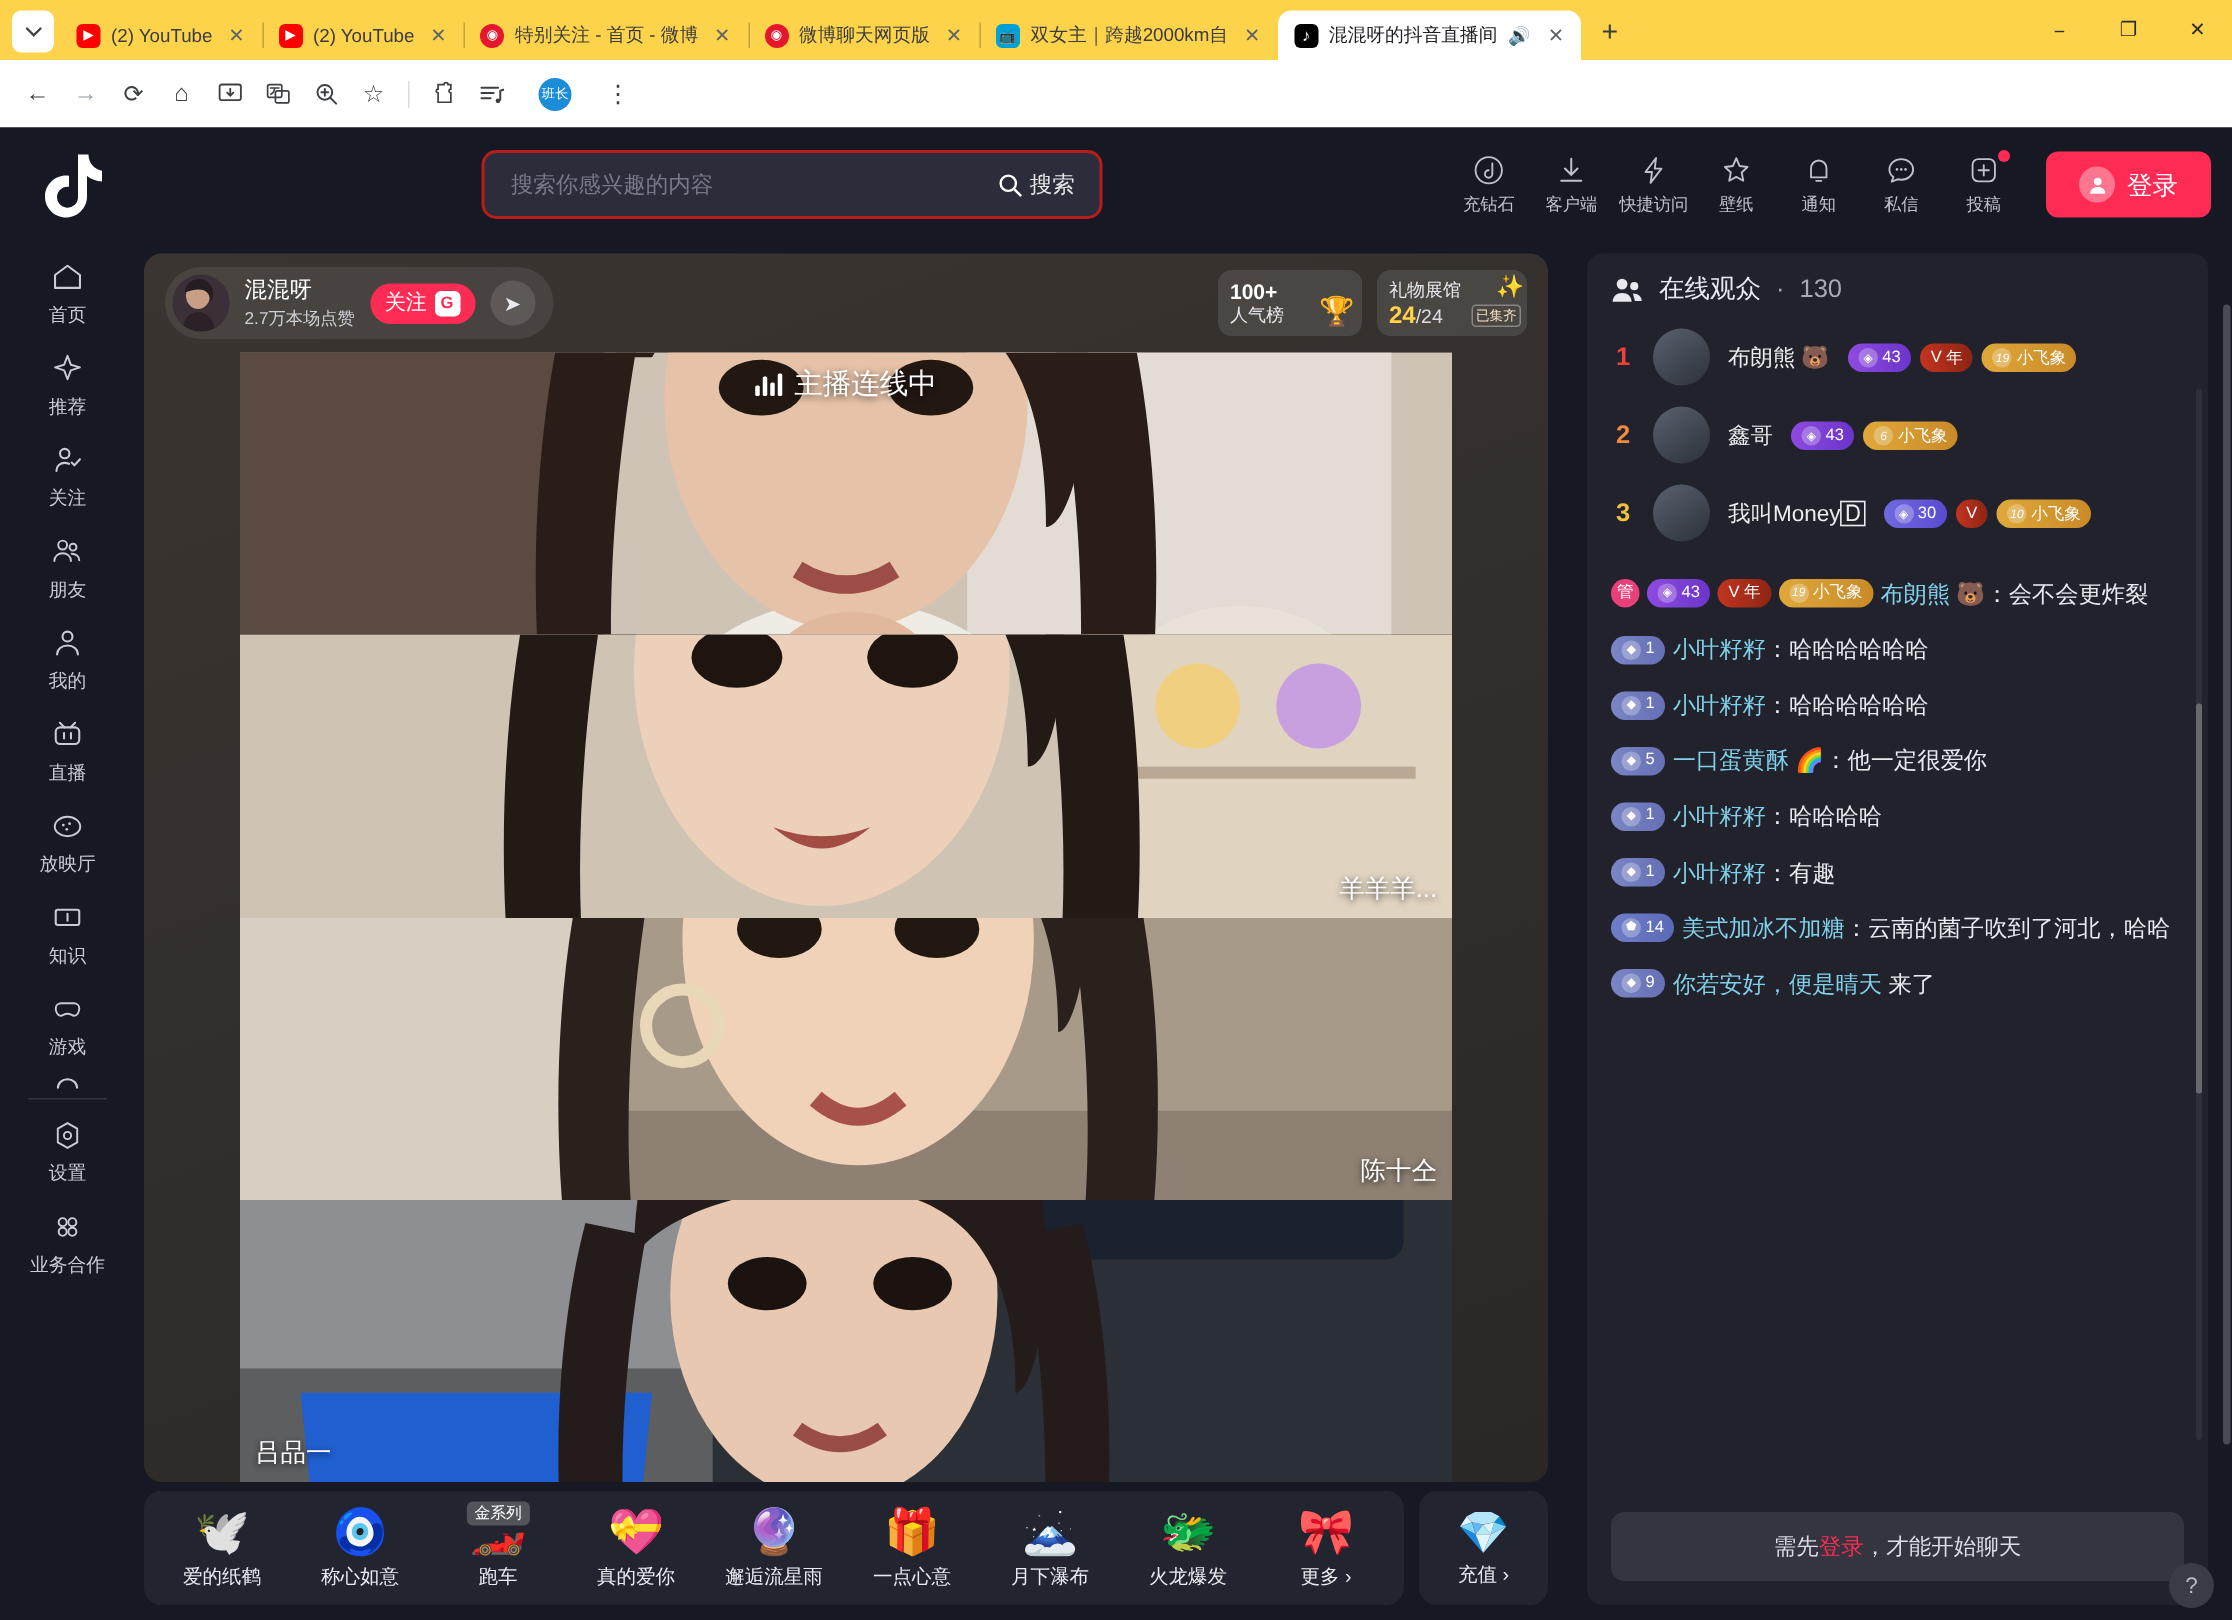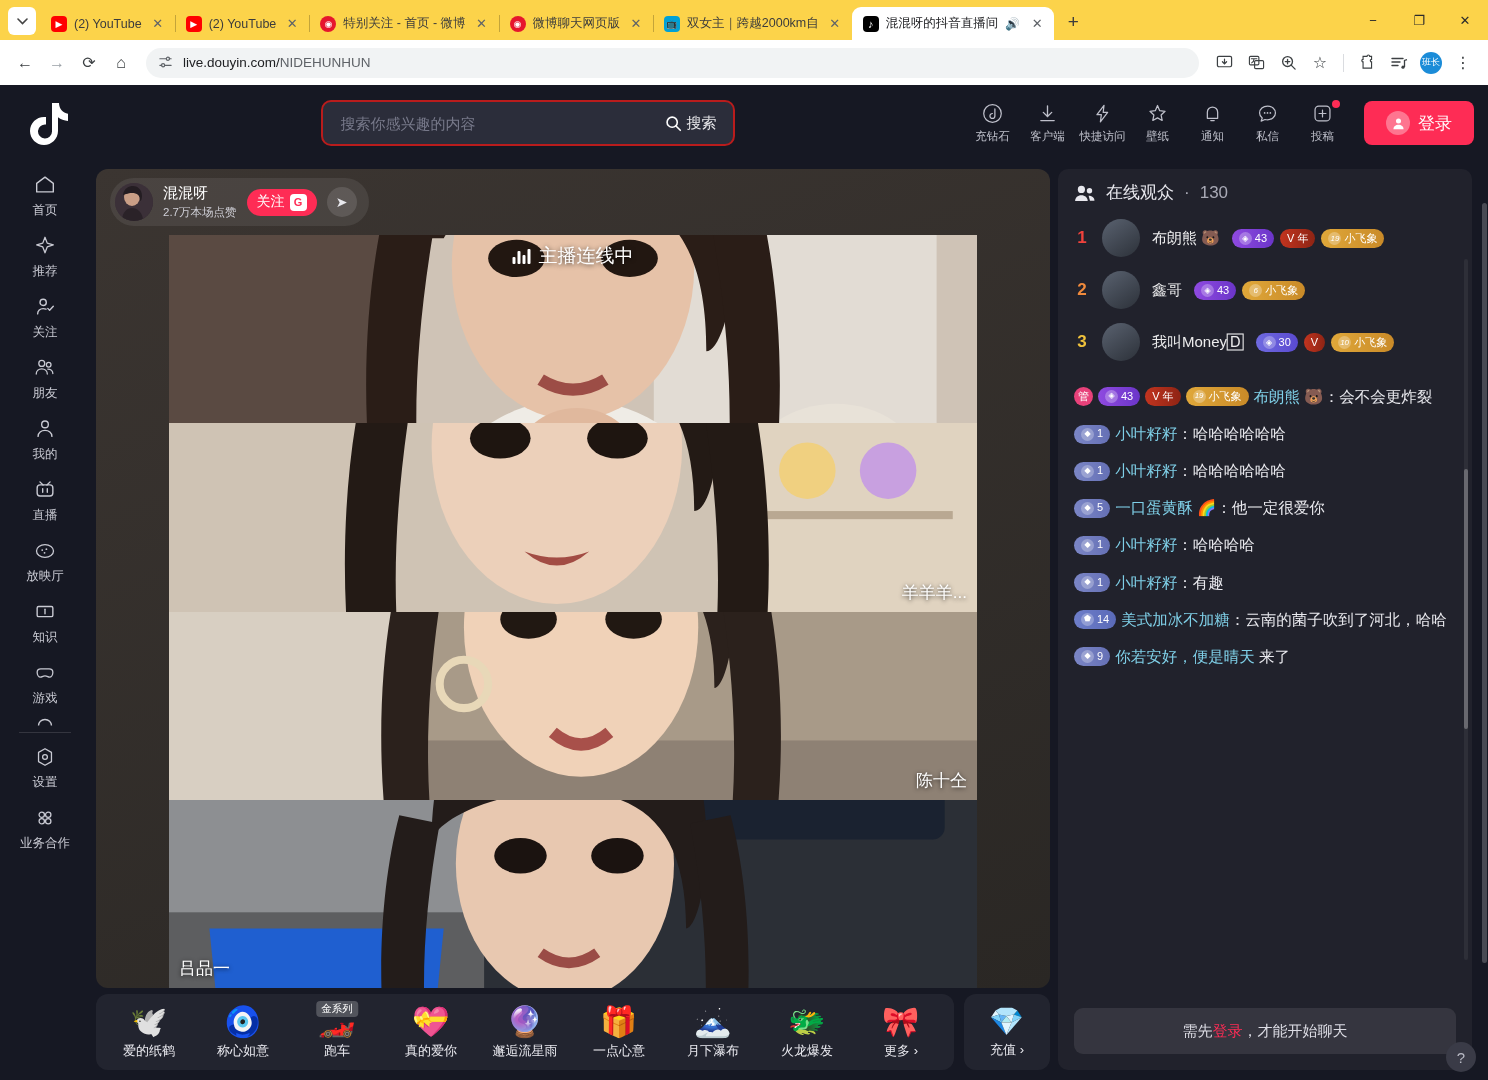--- a/index.html
+++ b/index.html
@@ -56,21 +56,21 @@
   .tbtn.dim { color: #9aa0a6; }
   .omnibox {
     flex: 1; height: 30px; background: #f1f3f4; border-radius: 16px;
     display: flex; align-items: center; padding: 0 12px; margin: 0 8px; gap: 10px;
     min-width: 0;
   }
   .omni-url { font-size: 13.5px; color: #5f6368; white-space: nowrap; overflow: hidden; }
   .omni-url b { color: #202124; font-weight: 400; }
   .tb-right { display:flex; align-items:center; gap: 2px; }
   .ext-badge { width: 22px; height: 22px; border-radius: 50%; background: #1b8cd8; color:#fff;
-    font-size: 9px; display:flex; align-items:center; justify-content:center; margin: 0 4px; }
+    font-size: 9px; display:flex; align-items:center; justify-content:center; margin: 0 14px; }
   .vsep { width: 1px; height: 18px; background: #dadce0; margin: 0 6px; }
 
   
   .page { flex: 1; background: #161823; display: flex; flex-direction: column; min-height: 0; position: relative; }
 
   .dy-header { height: 76px; display: flex; align-items: center; padding: 0 14px 0 0; flex: 0 0 76px; }
   .dy-logo { width: 90px; display:flex; align-items:center; justify-content:center; flex: 0 0 90px; }
   .search-wrap { flex: 1; display: flex; justify-content: center; }
   .searchbox {
     width: 414px; height: 46px; background: #2f3murky; background: #2b2d3a;
@@ -100,21 +100,21 @@
   
   .sidebar { width: 90px; flex: 0 0 90px; display:flex; flex-direction:column;
     align-items:center; padding-top: 4px; overflow: hidden; position: relative; }
   .nav-item { width: 90px; padding: 7px 0 7px; display:flex; flex-direction:column;
     align-items:center; gap: 4px; color: #c9cad3; font-size: 12.5px; }
   .nav-item .ic { height: 26px; display:flex; align-items:center; justify-content:center; }
   .nav-div { width: 52px; height:1px; background: rgba(255,255,255,.13); margin: 6px 0 4px; }
   .nav-clip { height: 12px; overflow: hidden; width: 90px; display:flex; justify-content:center; }
 
   
-  .main { flex: 1; display: flex; min-width: 0; padding: 0 16px 0 6px; gap: 8px; }
+  .main { flex: 1; display: flex; min-width: 0; padding: 0 16px 0 6px; gap: 26px; }
   .stage { flex: 1; min-width: 0; display: flex; flex-direction: column; padding-top: 8px; }
   .stage-card {
     position: relative; border-radius: 12px; overflow: hidden;
     background: linear-gradient(160deg,#3b3531,#2a2724);
     flex: 1; display: flex; flex-direction: column;
   }
   .stage-top { position: relative; height: 66px; flex: 0 0 66px;
     display:flex; align-items:center; padding: 0 14px; }
   .anchor-pill { display:flex; align-items:center; gap: 10px; background: rgba(255,255,255,.08);
     border-radius: 26px; padding: 5px 12px 5px 5px; }
@@ -285,30 +285,20 @@
       <div class="winbtn">❐</div>
       <div class="winbtn">✕</div>
     </div>
   </div>
 
   <div class="toolbar">
     <div class="tbtn">←</div>
     <div class="tbtn dim">→</div>
     <div class="tbtn">⟳</div>
     <div class="tbtn">⌂</div>
-    <div class="omnibox">
-      <span>
-        <svg width="15" height="15" viewBox="0 0 16 16">
-            <path d="M2 4h7M12 4h2M2 11h2M7 11h7" stroke="#5f6368" stroke-width="1.3" stroke-linecap="round"></path>
-            <circle cx="10.6" cy="4" r="1.7" stroke="#5f6368" stroke-width="1.3" fill="none"></circle>
-            <circle cx="5.4" cy="11" r="1.7" stroke="#5f6368" stroke-width="1.3" fill="none"></circle>
-          </svg>
-      </span>
-      <span class="omni-url"><b>live.douyin.com/</b><span>NIDEHUNHUN</span></span>
-    </div>
     <div class="tb-right">
       <div class="tbtn">
         <svg width="17" height="17" viewBox="0 0 18 18">
             <rect x="1.5" y="2.5" width="15" height="11" rx="1.5" stroke="#3c4043" stroke-width="1.3" fill="none"></rect>
             <path d="M9 5.5v4.5M6.8 8.2L9 10.4l2.2-2.2" stroke="#3c4043" stroke-width="1.3" fill="none" stroke-linecap="round"></path>
           </svg>
       </div>
       <div class="tbtn">
         <svg width="17" height="17" viewBox="0 0 18 18">
             <rect x="1.5" y="2.5" width="10" height="9" rx="1.2" stroke="#3c4043" stroke-width="1.2" fill="none"></rect>
@@ -572,20 +562,33 @@
                   <span class="anchor-name">混混呀</span>
                   <span class="anchor-sub">2.7万本场点赞</span>
                 </div>
                 <div class="follow-btn">
                   <span>关注</span>
                   <span class="follow-g">G</span>
                 </div>
                 <div class="share-btn">➤</div>
               </div>
 
+              <div class="top-right">
+                <div class="rank-card">
+                  <span class="rank-num">100+</span>
+                  <span class="rank-lbl">人气榜</span>
+                  <span class="rank-emoji">🏆</span>
+                </div>
+                <div class="gift-card">
+                  <span class="gift-lbl">礼物展馆</span>
+                  <span class="gift-count"><span>24</span><small>/24</small></span>
+                  <span class="gift-star">✨</span>
+                  <span class="gift-done">已集齐</span>
+                </div>
+              </div>
             </div>
 
             <div class="video-area">
               <div class="live-badge">
                 <span class="bars">
                   <i style="height:7px"></i>
                     <i style="height:13px"></i>
                     <i style="height:9px"></i>
                     <i style="height:15px"></i>
                 </span>

